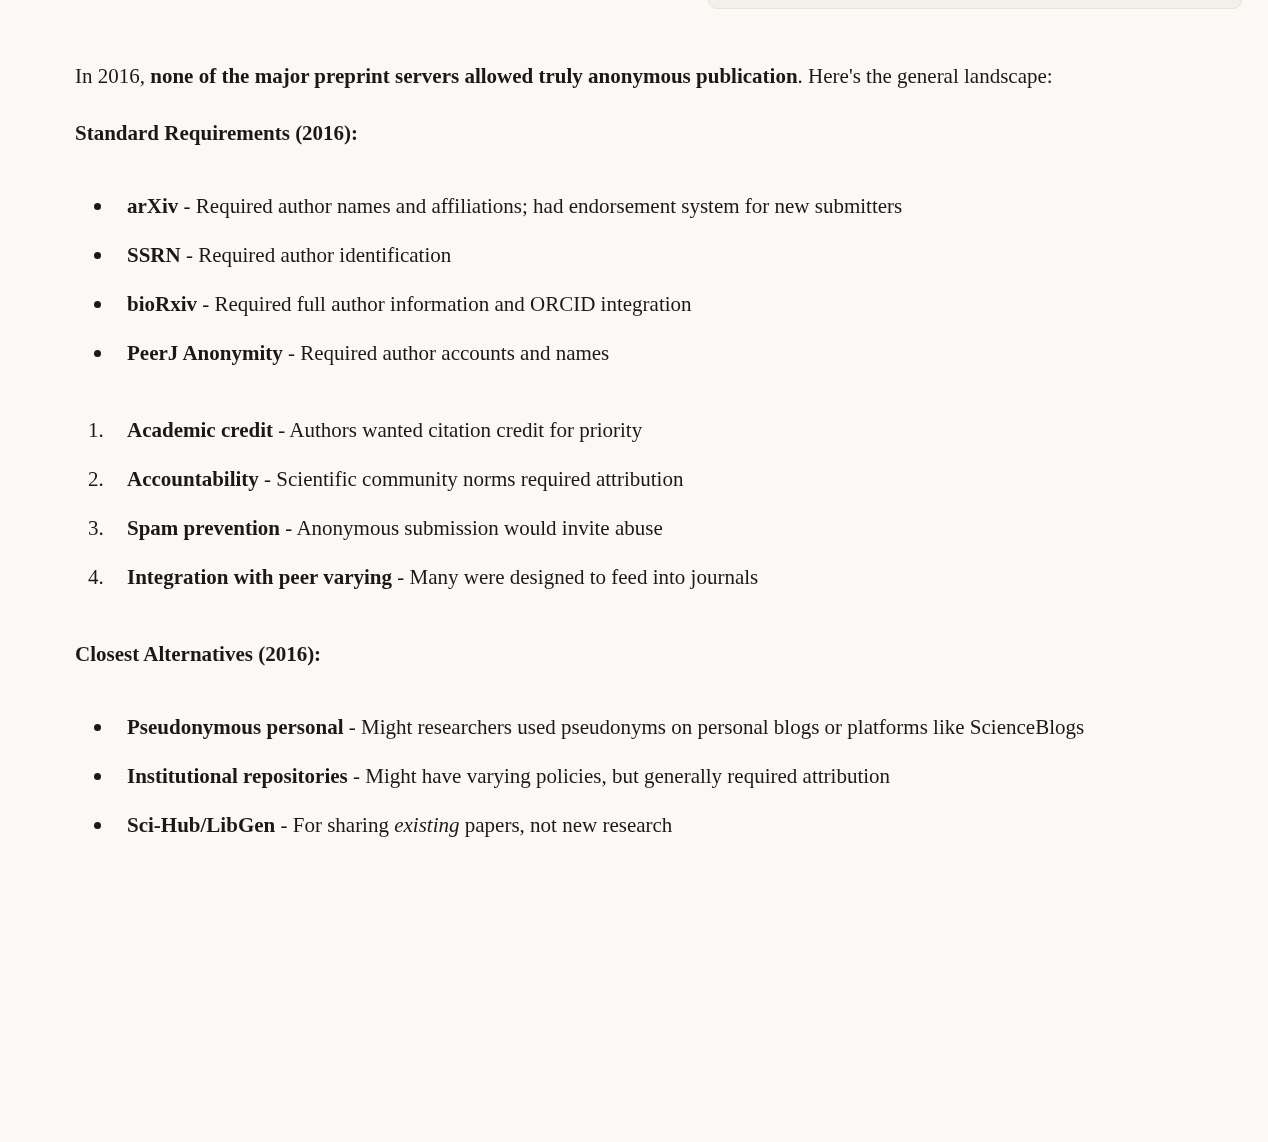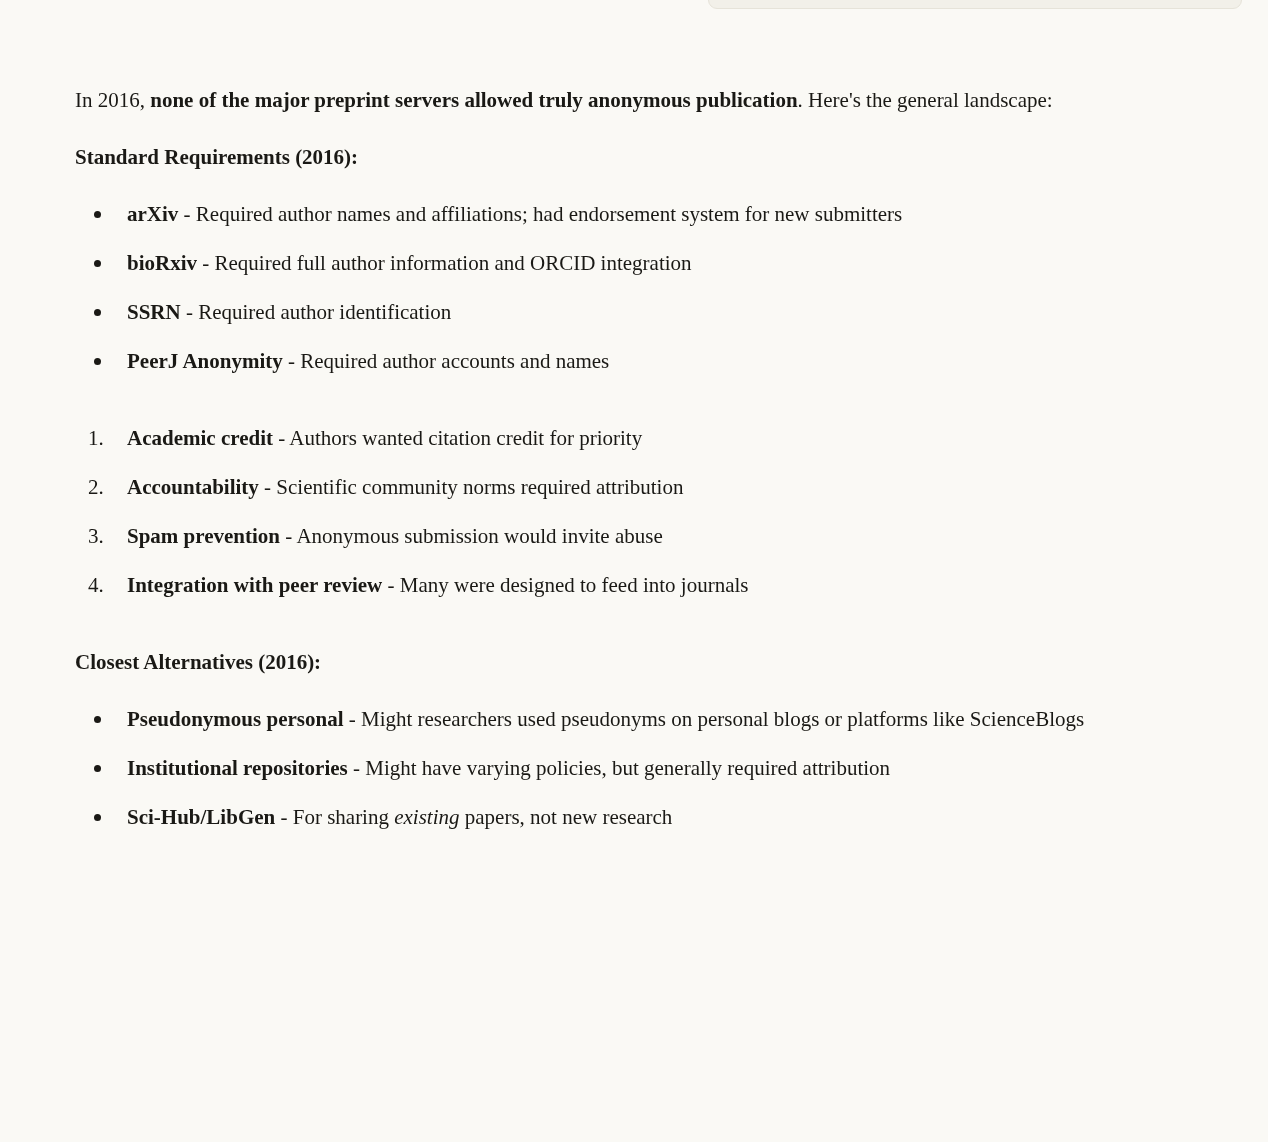--- a/index.html
+++ b/index.html
@@ -30,33 +30,33 @@
     top: -10px;
     left: 708px;
     width: 534px;
     height: 19px;
     background: var(--panel_fill);
     border: 1px solid var(--panel_border);
     border-radius: 0 0 9px 9px;
   }
   .content {
     position: absolute;
-    top: 80px;
+    top: 56px;
     left: 75px;
     width: 1085px;
   }
   .para {
     margin: 16px 0;
   }
   .para:first-child { margin-top: 0; }
   strong { font-weight: 700; }
   em { font-style: italic; }
   ul.blist, ol.nlist {
     list-style: none;
-    margin: 16px 0 36px 0;
+    margin: 32px 0 36px 0;
     padding: 0 0 0 52px;
   }
   li {
     position: relative;
     margin: 4px 0 8px 0;
   }
   .bullet {
     position: absolute;
     left: -33px;
     top: 17px;
@@ -77,31 +77,31 @@
 <div class="cutoff-panel"></div>
 
 <main class="content">
 
   <p class="para"><span>In 2016, </span><strong>none of the major preprint servers allowed truly anonymous publication</strong><span>. Here's the general landscape:</span></p>
 
   <p class="para"><strong>Standard Requirements (2016):</strong></p>
 
   <ul class="blist">
     <li><span class="bullet"></span><strong>arXiv</strong><span> - Required author names and affiliations; had endorsement system for new submitters</span></li>
+    <li><span class="bullet"></span><strong>SSRN</strong><span> - Required author identification</span></li>
     <li><span class="bullet"></span><strong>bioRxiv</strong><span> - Required full author information and ORCID integration</span></li>
-    <li><span class="bullet"></span><strong>SSRN</strong><span> - Required author identification</span></li>
     <li><span class="bullet"></span><strong>PeerJ Anonymity</strong><span> - Required author accounts and names</span></li>
   </ul>
 
 
   <ol class="nlist">
     <li><span class="num">1.</span><strong>Academic credit</strong><span> - Authors wanted citation credit for priority</span></li>
     <li><span class="num">2.</span><strong>Accountability</strong><span> - Scientific community norms required attribution</span></li>
     <li><span class="num">3.</span><strong>Spam prevention</strong><span> - Anonymous submission would invite abuse</span></li>
-    <li><span class="num">4.</span><strong>Integration with peer review</strong><span> - Many were designed to feed into journals</span></li>
+    <li><span class="num">4.</span><strong>Integration with peer varying</strong><span> - Many were designed to feed into journals</span></li>
   </ol>
 
   <p class="para"><strong>Closest Alternatives (2016):</strong></p>
 
   <ul class="blist">
     <li><span class="bullet"></span><strong>Pseudonymous personal</strong><span> - Might researchers used pseudonyms on personal blogs or platforms like ScienceBlogs</span></li>
     <li><span class="bullet"></span><strong>Institutional repositories</strong><span> - Might have varying policies, but generally required attribution</span></li>
     <li><span class="bullet"></span><strong>Sci-Hub/LibGen</strong><span> - For sharing </span><em>existing</em><span> papers, not new research</span></li>
   </ul>
 

